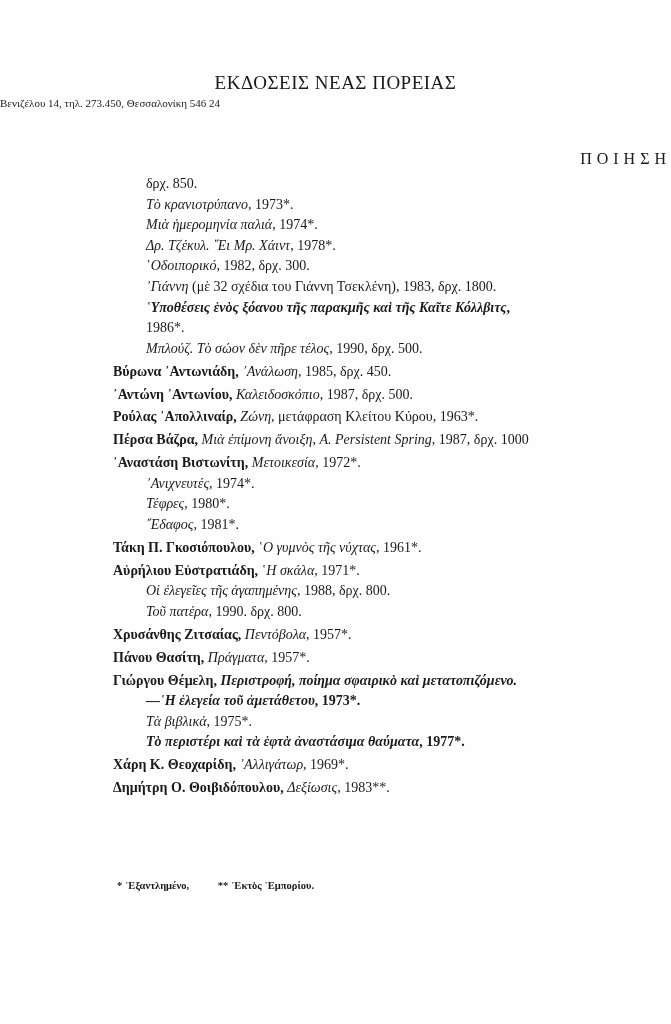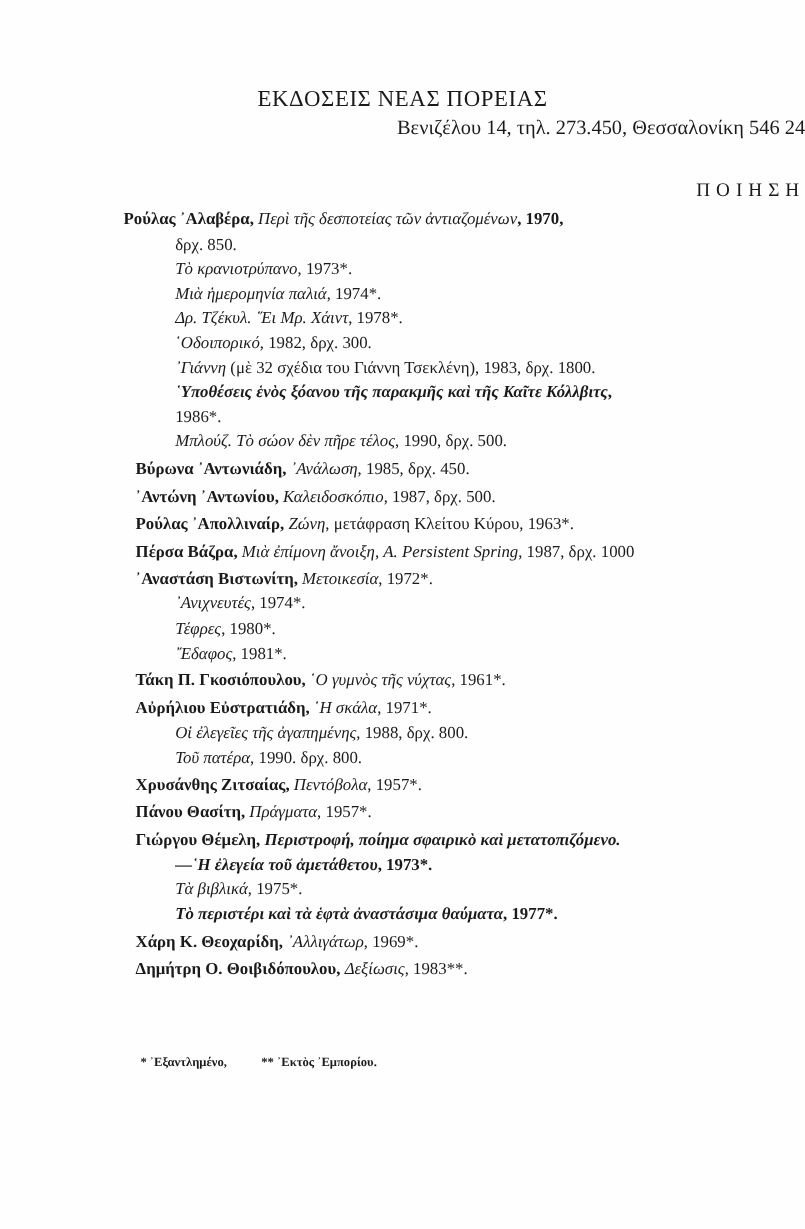--- a/index.html
+++ b/index.html
@@ -1,22 +1,22 @@
 <!DOCTYPE html>
 <html><head>
 <meta charset="utf-8">
 <style>
   html, body { margin:0; padding:0; }
   body { width:671px; height:1024px; background:#fefefe; position:relative; overflow:hidden;
          font-family:"DejaVu Serif", "Liberation Serif", serif; color:#1a1a1a; }
   .page { position:absolute; left:0; top:0; width:622px; height:1024px; }
   .pub-title { position:absolute; top:72px; left:0; width:671px; text-align:center;
                font-family:"Liberation Serif", serif; font-size:19px; letter-spacing:0.5px; }
-  .pub-address { position:absolute; top:97px; left:0; width:671px; text-align:right;
-                 font-family:"Liberation Serif", serif; font-size:17px; }
+  .pub-address { position:absolute; top:97px; left:0; width:671px; text-align:left;
+                 font-family:"Liberation Serif", serif; font-size:11px; }
   .section-title { position:absolute; top:150px; left:0; width:671px; text-align:right;
                    font-family:"Liberation Serif", serif; font-size:16px; letter-spacing:5px; }
   .list { position:absolute; top:174px; left:103px; width:490px;
           font-family:"Liberation Serif", serif; font-size:14px; line-height:20.6px; }
   .line { white-space:nowrap;margin-left:10px; }
   .indent { padding-left:33px; }
   .entry-gap { margin-top:2.3px; }
   .author { font-weight:bold; }
   .title { font-style:italic; }
   .b { font-weight:bold; }
@@ -29,23 +29,20 @@
 <body>
 
 <div class="page">
   <div class="pub-title">ΕΚΔΟΣΕΙΣ ΝΕΑΣ ΠΟΡΕΙΑΣ</div>
   <div class="pub-address">Βενιζέλου 14, τηλ. 273.450, Θεσσαλονίκη 546 24</div>
   <div class="section-title">ΠΟΙΗΣΗ</div>
 
   <div class="list">
 
     <div>
-      <div class="justify-line">
-        <span><span class="author">Ρούλας ᾿Αλαβέρα,</span> <span class="title">Περὶ τῆς δεσποτείας τῶν ἀντιαζομένων</span><span class="b">, 1970,</span></span>
-      </div>
       <div class="line indent">δρχ. 850.</div>
       <div class="line indent"><span class="title">Τὸ κρανιοτρύπανο</span><span>, 1973*.</span></div>
       <div class="line indent"><span class="title">Μιὰ ἡμερομηνία παλιά</span><span>, 1974*.</span></div>
       <div class="line indent"><span class="title">Δρ. Τζέκυλ. ῞Ει Μρ. Χάιντ</span><span>, 1978*.</span></div>
       <div class="line indent"><span class="title">῾Οδοιπορικό</span><span>, 1982, δρχ. 300.</span></div>
       <div class="line indent"><span class="title">᾿Γιάννη</span><span> (μὲ 32 σχέδια του Γιάννη Τσεκλένη), 1983, δρχ. 1800.</span></div>
       <div class="line indent"><span class="title b">῾Υποθέσεις ἑνὸς ξόανου τῆς παρακμῆς καὶ τῆς Καῖτε Κόλλβιτς</span><span class="b">,</span></div>
       <div class="line indent">1986*.</div>
       <div class="line indent"><span class="title">Μπλούζ. Τὸ σώον δὲν πῆρε τέλος</span><span>, 1990, δρχ. 500.</span></div>
     </div>

